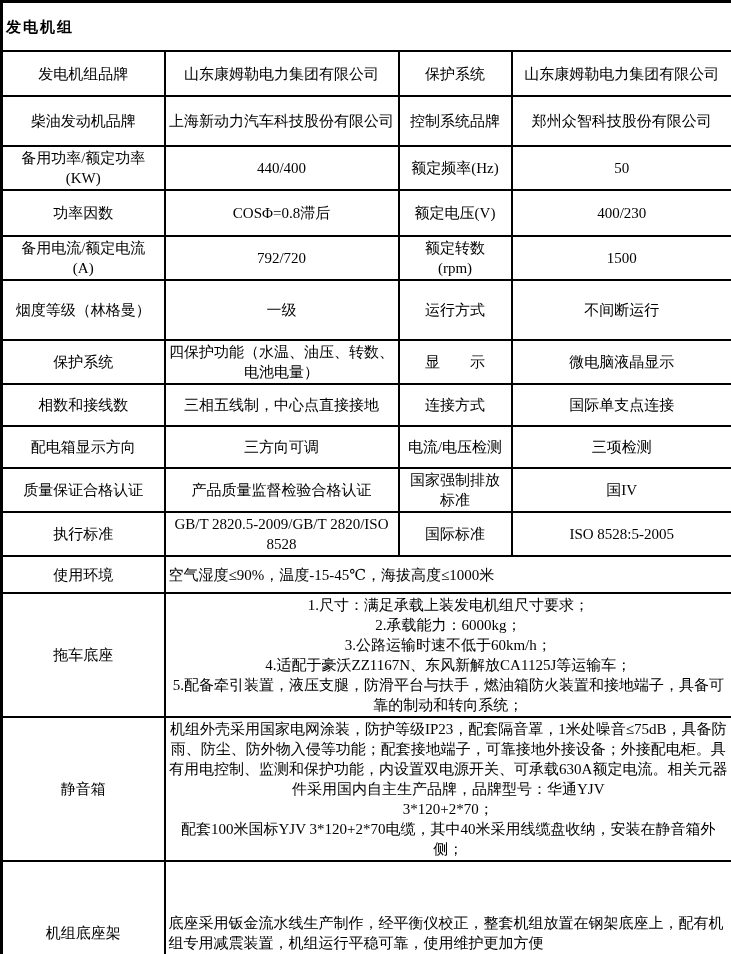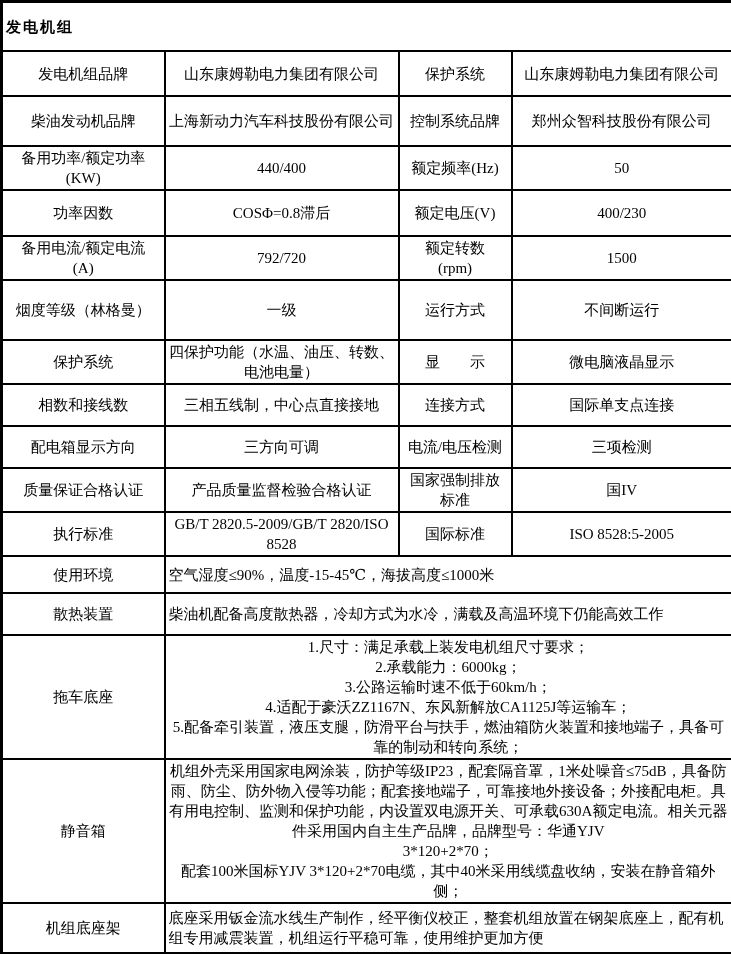--- a/index.html
+++ b/index.html
@@ -136,24 +136,20 @@
         <td class="label">执行标准</td>
         <td class="value">GB/T 2820.5-2009/GB/T 2820/ISO 8528</td>
         <td class="label">国际标准</td>
         <td class="value">ISO 8528:5-2005</td>
       </tr>
       <tr>
         <td class="label">使用环境</td>
         <td class="value center" colspan="3">空气湿度≤90%，温度-15-45℃，海拔高度≤1000米</td>
       </tr>
       <tr>
-        <td class="label">散热装置</td>
-        <td class="value center" colspan="3">柴油机配备高度散热器，冷却方式为水冷，满载及高温环境下仍能高效工作</td>
-      </tr>
-      <tr>
         <td class="label">拖车底座</td>
         <td class="value" colspan="3">1.尺寸：满足承载上装发电机组尺寸要求；
 2.承载能力：6000kg；
 3.公路运输时速不低于60km/h；
 4.适配于豪沃ZZ1167N、东风新解放CA1125J等运输车；
 5.配备牵引装置，液压支腿，防滑平台与扶手，燃油箱防火装置和接地端子，具备可靠的制动和转向系统；</td>
       </tr>
       <tr>
         <td class="label">静音箱</td>
         <td class="value" colspan="3">机组外壳采用国家电网涂装，防护等级IP23，配套隔音罩，1米处噪音≤75dB，具备防雨、防尘、防外物入侵等功能；配套接地端子，可靠接地外接设备；外接配电柜。具有用电控制、监测和保护功能，内设置双电源开关、可承载630A额定电流。相关元器件采用国内自主生产品牌，品牌型号：华通YJV

